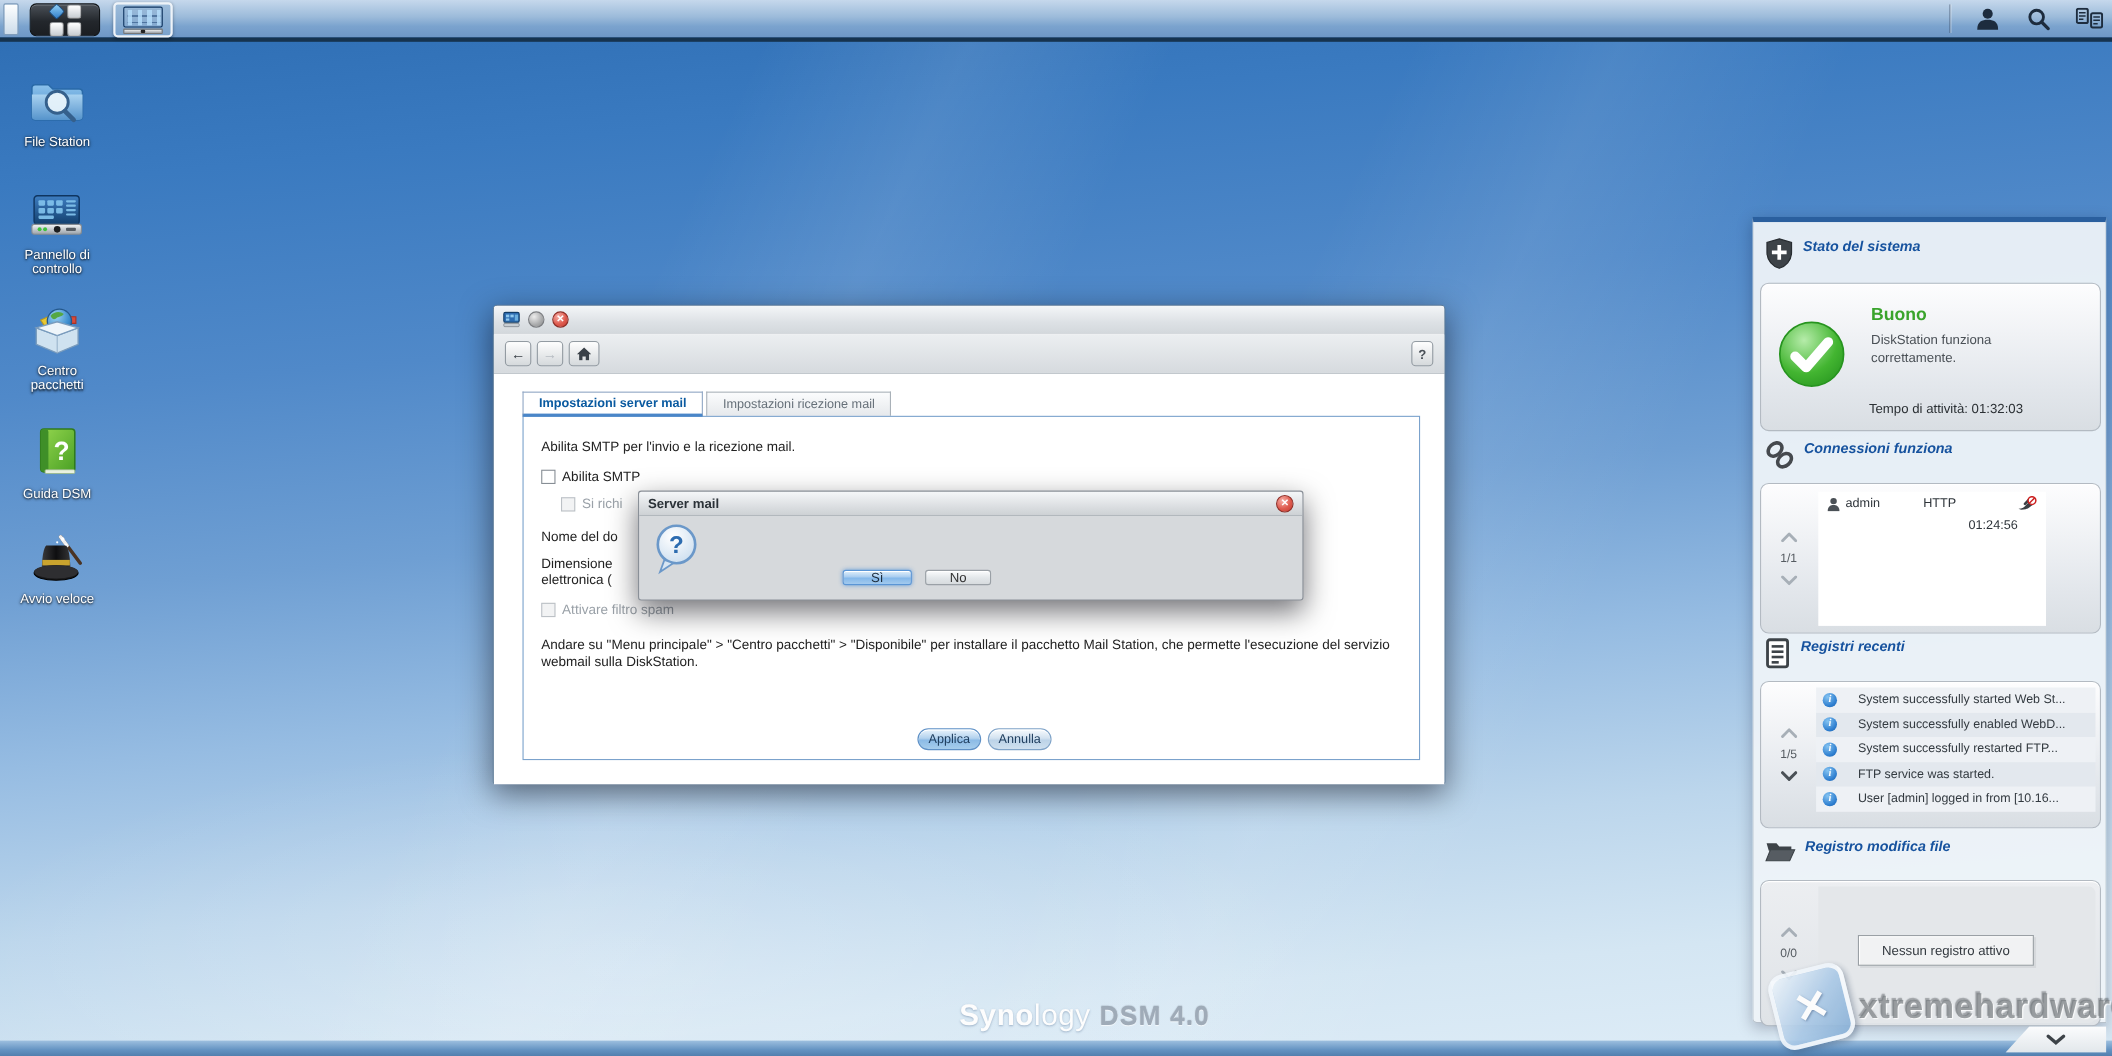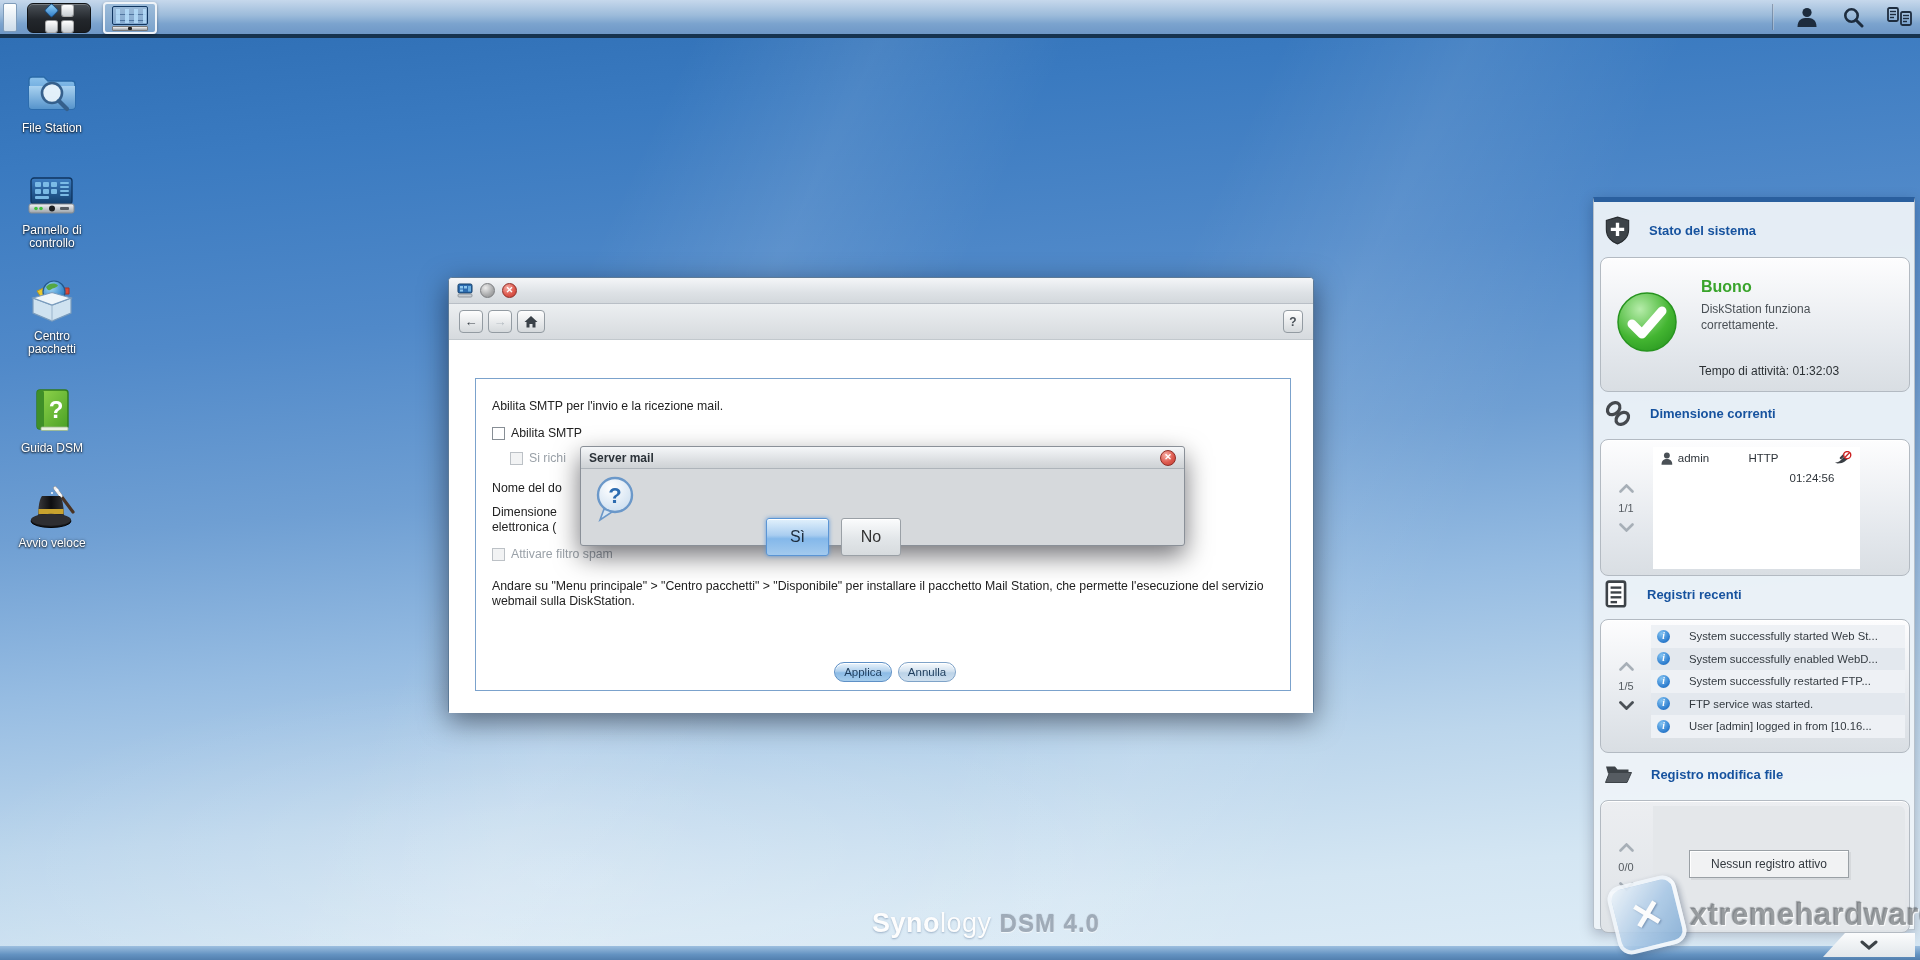--- a/index.html
+++ b/index.html
@@ -93,32 +93,32 @@
 
   
   .dialog { position:absolute; left:580px; top:446px; width:605px; height:100px; z-index:30;
     border:1px solid #8a9098; border-radius:3px; background:#d6d9dc; box-shadow:0 10px 26px rgba(0,0,10,.55); }
   .dlg-title { height:22px; display:flex; align-items:center; padding:0 8px;
     background:linear-gradient(#f5f7f9,#d9dcdf 70%,#ced2d5); border-bottom:1px solid #aeb4ba; border-radius:3px 3px 0 0; }
   .dlg-title .dtitle { font-size:12px; font-weight:bold; color:#2b3238; flex:1; }
   .dlg-body { position:relative; height:76px; }
   .q-icon { position:absolute; left:12px; top:6px; }
   .dlg-msg { position:absolute; left:62px; top:7px; width:515px; font-size:12.3px; color:#1d2228; line-height:14.5px; }
-  .dlg-btn { position:absolute; top:49px; height:38px; border-radius:3px; font-size:16px;
+  .dlg-btn { position:absolute; top:49px; height:14px; border-radius:3px; font-size:12px;
     display:flex; align-items:center; justify-content:center; color:#1d2c3c; }
   .dlg-yes { left:185px; width:63px; border:1px solid #5a95d5;
     background:linear-gradient(#e2f1fc,#a9cdf0 45%,#84b8ea 55%,#a3caee); box-shadow:0 0 4px rgba(90,150,215,.9), inset 0 1px 0 #fff; }
   .dlg-no { left:260px; width:60px; border:1px solid #9aa0a6; color:#333;
     background:linear-gradient(#fbfcfd,#e2e6e9 55%,#d7dbde); box-shadow:inset 0 1px 0 #fff; }
 
   
   .widgets { position:absolute; left:1593px; top:197px; width:322px; height:733px; z-index:10;
     background:rgba(238,243,248,.94); border:1px solid #b7c1cb; border-top:5px solid #2a5f9e; border-radius:0 0 0 4px;
     box-shadow:0 4px 14px rgba(0,0,30,.25); }
-  .whdr { position:absolute; left:10px; display:flex; align-items:center; gap:18px; }
+  .whdr { position:absolute; left:10px; display:flex; gap:8px;font-style:italic; }
   .whdr .wtxt { font-size:13px; font-weight:bold; color:#16529e; }
   .wcard { position:absolute; left:6px; width:310px; border:1px solid #b3bac2; border-radius:8px;
     background:linear-gradient(#fdfdfe,#e3e7ec 70%,#d9dee3); box-shadow:inset 0 1px 0 #fff; }
   .pager { position:absolute; left:0; top:0; width:50px; height:100%; display:flex; flex-direction:column;
     align-items:center; justify-content:center; gap:9px; }
   .pager .plabel { font-size:11px; color:#555b61; }
   .listbox { position:absolute; background:#fff; }
   .conn-row { display:flex; align-items:center; height:22px; padding:0 8px; font-size:11.5px; color:#2e343a; }
   .conn-row .cuser { margin-left:5px; width:72px; }
   .conn-row .cproto { width:42px; }
@@ -337,20 +337,24 @@
       <div class="tool-btn">←</div>
       <div class="tool-btn disabled">→</div>
       <div class="tool-btn home">
         <svg width="14" height="13" viewBox="0 0 14 13">
           <path d="M7 1 L13.5 7 H11.5 V12.5 H8.5 V9 H5.5 V12.5 H2.5 V7 H0.5 Z" fill="#3a4148"></path>
         </svg>
       </div>
       <div class="help-btn">?</div>
     </div>
     <div class="win-body">
+      <div class="tabs">
+        <div class="tab active">Impostazioni server mail</div>
+        <div class="tab inactive">Impostazioni ricezione mail</div>
+      </div>
       <div class="panel">
         <div class="ptext" style="left:16px; top:20px;">Abilita SMTP per l'invio e la ricezione mail.</div>
         <div class="cbrow" style="left:16px; top:47px;">
           <span class="cbox"></span>
           <span>Abilita SMTP</span>
         </div>
         <div class="cbrow gray" style="left:34px; top:72px;">
           <span class="cbox gray"></span>
           <span>Si richi</span>
         </div>
@@ -418,21 +422,21 @@
       <div style="position:absolute; left:98px; top:106px; font-size:12px; color:#2b3034;">Tempo di attività: 01:32:03</div>
     </div>
 
     <div class="whdr" style="top:198px;">
       <svg width="28" height="27" viewBox="0 0 26 25">
         <g fill="none" stroke="#45494e" stroke-width="3">
           <ellipse cx="9" cy="8" rx="6.5" ry="4.8" transform="rotate(-42 9 8)"></ellipse>
           <ellipse cx="17" cy="17" rx="6.5" ry="4.8" transform="rotate(-42 17 17)"></ellipse>
         </g>
       </svg>
-      <span class="wtxt">Dimensione correnti</span>
+      <span class="wtxt">Connessioni funziona</span>
     </div>
     <div class="wcard" style="top:237px; height:137px;">
       <div class="pager">
         <svg width="15" height="9" viewBox="0 0 15 9">
             <path d="M1.5 7.5 L7.5 1.5 L13.5 7.5" fill="none" stroke="#a7afb7" stroke-width="2.6" stroke-linecap="round"></path>
           </svg>
         <span class="plabel">1/1</span>
         <svg width="15" height="9" viewBox="0 0 15 9">
             <path d="M1.5 1.5 L7.5 7.5 L13.5 1.5" fill="none" stroke="#a7afb7" stroke-width="2.6" stroke-linecap="round"></path>
           </svg>

